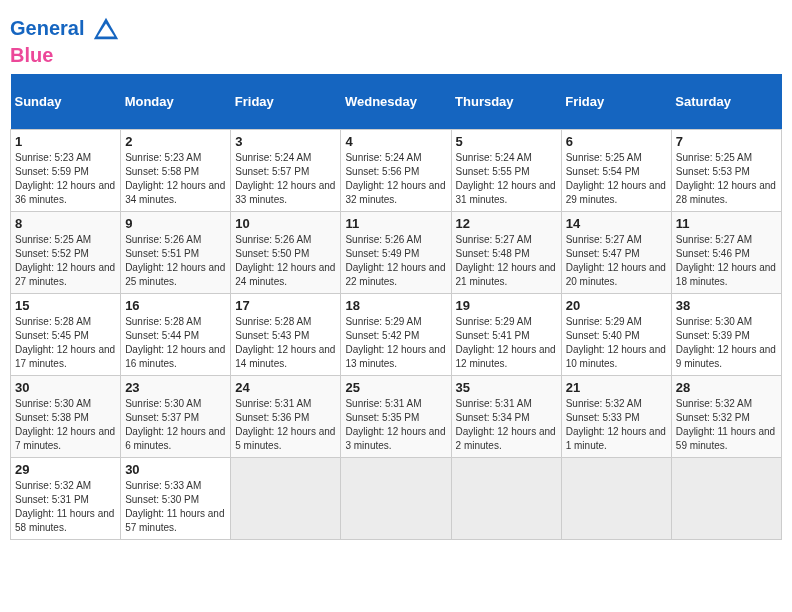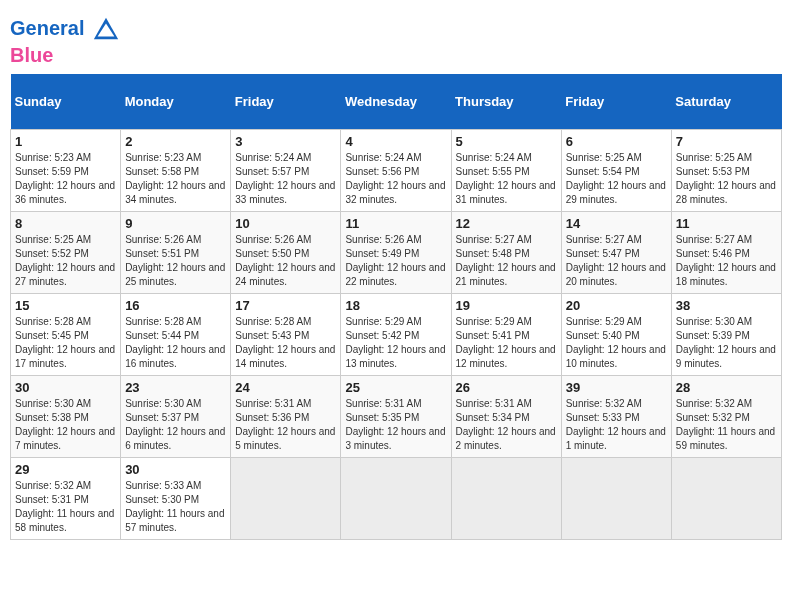--- a/index.html
+++ b/index.html
@@ -229,25 +229,25 @@
         </td>
         <td>
           <span class="day-num">24</span>
           <div class="day-info">Sunrise: 5:31 AM<br>Sunset: 5:36 PM<br>Daylight: 12 hours and 5 minutes.</div>
         </td>
         <td>
           <span class="day-num">25</span>
           <div class="day-info">Sunrise: 5:31 AM<br>Sunset: 5:35 PM<br>Daylight: 12 hours and 3 minutes.</div>
         </td>
         <td>
-          <span class="day-num">26</span>
+          <span class="day-num">35</span>
           <div class="day-info">Sunrise: 5:31 AM<br>Sunset: 5:34 PM<br>Daylight: 12 hours and 2 minutes.</div>
         </td>
         <td>
-          <span class="day-num">39</span>
+          <span class="day-num">21</span>
           <div class="day-info">Sunrise: 5:32 AM<br>Sunset: 5:33 PM<br>Daylight: 12 hours and 1 minute.</div>
         </td>
         <td>
           <span class="day-num">28</span>
           <div class="day-info">Sunrise: 5:32 AM<br>Sunset: 5:32 PM<br>Daylight: 11 hours and 59 minutes.</div>
         </td>
       </tr>
       <tr>
         <td>
           <span class="day-num">29</span>

